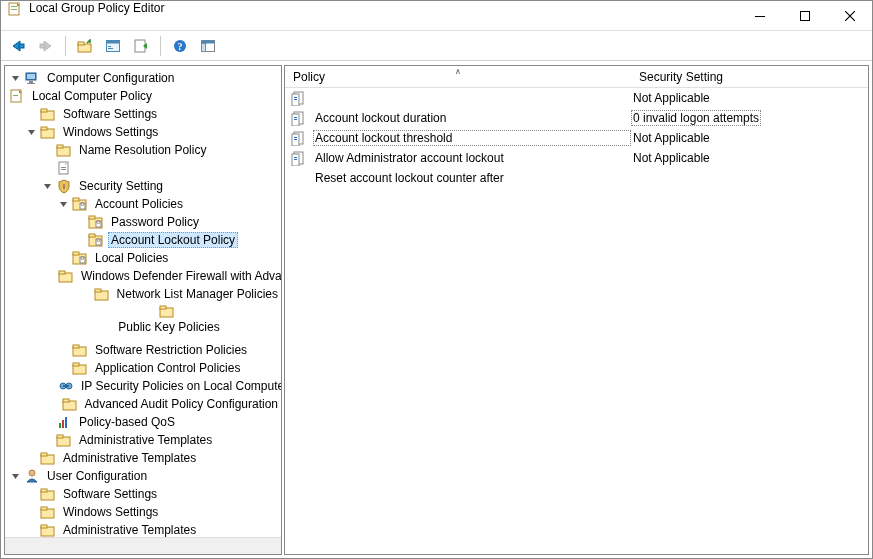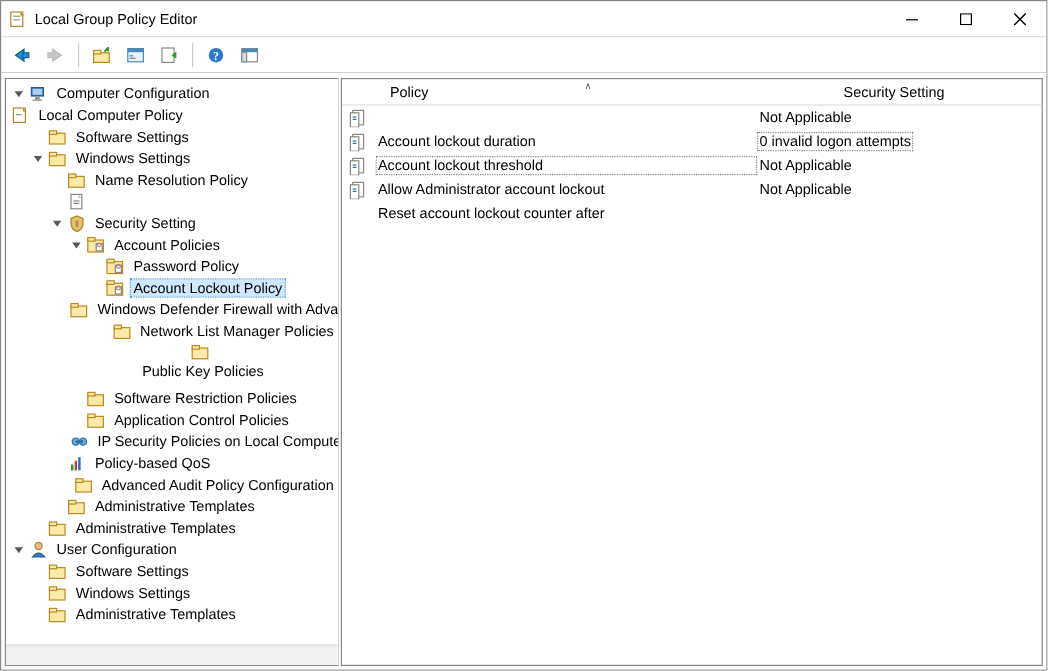--- a/index.html
+++ b/index.html
@@ -1,39 +1,39 @@
 <!DOCTYPE html>
 <html><head>
 <meta charset="utf-8">
 <style>
   * { box-sizing: border-box; }
   html, body { margin:0; padding:0; font-family: "Segoe UI", Tahoma, sans-serif; font-size:12px; color:#000; background:#fff; }
   .window { width:873px; height:559px; border:1px solid #888; display:flex; flex-direction:column; background:#fff; }
-  .titlebar { height:30px; display:flex; align-items:center; padding:0 0 0 6px; border-bottom:1px solid #e0e0e0; }
+  .titlebar { height:30px; display:flex; align-items:flex-start; padding:0 0 0 6px; border-bottom:1px solid #e0e0e0; }
   .titlebar .appicon { width:16px; height:16px; margin-right:6px; display:flex; align-items:center; justify-content:center;}
   .titlebar .title { flex:1; font-size:12px; }
   .titlebar .ctrls { display:flex; height:100%; }
   .titlebar .ctrls .ctl { width:45px; display:flex; align-items:center; justify-content:center; }
   .menubar { height:24px; display:flex; align-items:center; padding:0 6px; border-bottom:1px solid #e8e8e8; }
   .menubar .mitem { padding:3px 9px; cursor:default; }
   .toolbar { height:30px; display:flex; align-items:center; gap:6px; padding:0 6px; border-bottom:1px solid #d0d0d0; }
   .toolbar .tbtn { width:22px; height:22px; display:flex; align-items:center; justify-content:center; border:1px solid transparent; }
   .toolbar .sep { width:1px; height:20px; background:#ccc; margin:0 2px; }
   .body { flex:1; display:flex; overflow:hidden; border-top:1px solid #fff;}
   .tree-pane { width:278px; border:1px solid #888; margin:3px 1px 3px 3px; overflow:auto; background:#fff; position:relative;}
   .tree { padding:3px 0 3px 4px; white-space:nowrap; }
   .tr-row { display:flex; align-items:center; height:18px; cursor:default; }
   .tr-twist { width:14px; height:14px; display:flex; align-items:center; justify-content:center; margin-right:1px; }
   .tr-twist.leaf { visibility:hidden; }
   .tr-icon { width:16px; height:16px; margin-right:4px; display:flex; align-items:center; justify-content:center; }
   .tr-label { padding:1px 3px; }
   .tr-row.selected .tr-label { background:#cde8ff; border:1px dotted #5aa0d8; padding:0 2px;}
   .list-pane { flex:1; border:1px solid #888; margin:3px 3px 3px 1px; overflow:auto; background:#fff; }
   .list-head { display:flex; height:22px; border-bottom:1px solid #e0e0e0; align-items:center; font-size:12px; }
-  .list-head .hcol { padding:3px 8px; position:relative;margin-left:32px; }
+  .list-head .hcol { padding:3px 8px; position:relative; }
   .list-head .hcol.col0 { width:346px; }
   .list-head .hcol .sort { font-size:8px; color:#555; position:absolute; top:0px; left:50%; transform:translateX(-50%);}
   .list-body { }
   .list-row { display:flex; height:20px; align-items:center; padding-left:6px;}
   .list-row .ricon { width:16px; height:16px; margin-right:6px; display:flex; align-items:center; justify-content:center;}
   .list-row .c0 { width:318px; padding:1px 2px;margin-top:40px; }
   .list-row .c1 { padding:1px 2px; }
   .list-row.focused .c0, .list-row.focused .c1 { outline:1px dotted #888; outline-offset:-1px;}
   .hscroll-ghost { height:17px; background:#f0f0f0; border-top:1px solid #ddd; position:absolute; bottom:0; left:0; right:0;}
   svg { display:block; }
@@ -249,20 +249,32 @@
                 <rect x="8" y="7" width="5" height="6" fill="#fff" stroke="#888"></rect>
                 <circle cx="10.5" cy="8" r="1.5" fill="none" stroke="#a86"></circle>
               </svg>
             </span>
             <span class="tr-label">Account Lockout Policy</span>
           </div>
           <div class="tr-row" style="padding-left: 48px;">
             <span class="tr-twist leaf"></span>
             <span class="tr-icon">
               <svg width="16" height="16">
+                <rect x="1" y="4" width="13" height="10" fill="#fde9a8" stroke="#b88a20"></rect>
+                <rect x="1" y="2" width="6" height="3" fill="#fde9a8" stroke="#b88a20"></rect>
+                <rect x="8" y="7" width="5" height="6" fill="#fff" stroke="#888"></rect>
+                <circle cx="10.5" cy="8" r="1.5" fill="none" stroke="#a86"></circle>
+              </svg>
+            </span>
+            <span class="tr-label">Local Policies</span>
+          </div>
+          <div class="tr-row" style="padding-left: 48px;">
+            <span class="tr-twist leaf"></span>
+            <span class="tr-icon">
+              <svg width="16" height="16">
                 <rect x="1" y="5" width="13" height="9" fill="#fde9a8" stroke="#b88a20"></rect>
                 <rect x="1" y="3" width="6" height="3" fill="#fde9a8" stroke="#b88a20"></rect>
               </svg>
             </span>
             <span class="tr-label">Windows Defender Firewall with Advanced Security</span>
           </div>
           <div class="tr-row" style="padding-left: 48px; justify-content: flex-end;">
             <span class="tr-twist leaf"></span>
             <span class="tr-icon">
               <svg width="16" height="16">
@@ -306,40 +318,40 @@
             <span class="tr-twist leaf"></span>
             <span class="tr-icon">
               <svg width="16" height="16">
                 <circle cx="5" cy="8" r="3" fill="#6ea8d8" stroke="#2a6a9a"></circle>
                 <circle cx="11" cy="8" r="3" fill="#6ea8d8" stroke="#2a6a9a"></circle>
                 <rect x="5" y="7" width="6" height="2" fill="#2a6a9a"></rect>
               </svg>
             </span>
             <span class="tr-label">IP Security Policies on Local Computer</span>
           </div>
+          <div class="tr-row" style="padding-left: 48px;">
+            <span class="tr-twist leaf"></span>
+            <span class="tr-icon">
+              <svg width="16" height="16">
+                <rect x="1" y="5" width="13" height="9" fill="#fde9a8" stroke="#b88a20"></rect>
+                <rect x="1" y="3" width="6" height="3" fill="#fde9a8" stroke="#b88a20"></rect>
+              </svg>
+            </span>
+            <span class="tr-label">Advanced Audit Policy Configuration</span>
+          </div>
           <div class="tr-row" style="padding-left: 32px;">
             <span class="tr-twist leaf"></span>
             <span class="tr-icon">
               <svg width="16" height="16">
                 <rect x="3" y="9" width="2" height="5" fill="#2a9a2a"></rect>
                 <rect x="6" y="6" width="2" height="8" fill="#c04040"></rect>
                 <rect x="9" y="3" width="2" height="11" fill="#2a6ac0"></rect>
               </svg>
             </span>
             <span class="tr-label">Policy-based QoS</span>
-          </div>
-          <div class="tr-row" style="padding-left: 48px;">
-            <span class="tr-twist leaf"></span>
-            <span class="tr-icon">
-              <svg width="16" height="16">
-                <rect x="1" y="5" width="13" height="9" fill="#fde9a8" stroke="#b88a20"></rect>
-                <rect x="1" y="3" width="6" height="3" fill="#fde9a8" stroke="#b88a20"></rect>
-              </svg>
-            </span>
-            <span class="tr-label">Advanced Audit Policy Configuration</span>
           </div>
           <div class="tr-row" style="padding-left: 32px;">
             <span class="tr-twist leaf"></span>
             <span class="tr-icon">
               <svg width="16" height="16">
                 <rect x="1" y="5" width="13" height="9" fill="#fde9a8" stroke="#b88a20"></rect>
                 <rect x="1" y="3" width="6" height="3" fill="#fde9a8" stroke="#b88a20"></rect>
               </svg>
             </span>
             <span class="tr-label">Administrative Templates</span>

